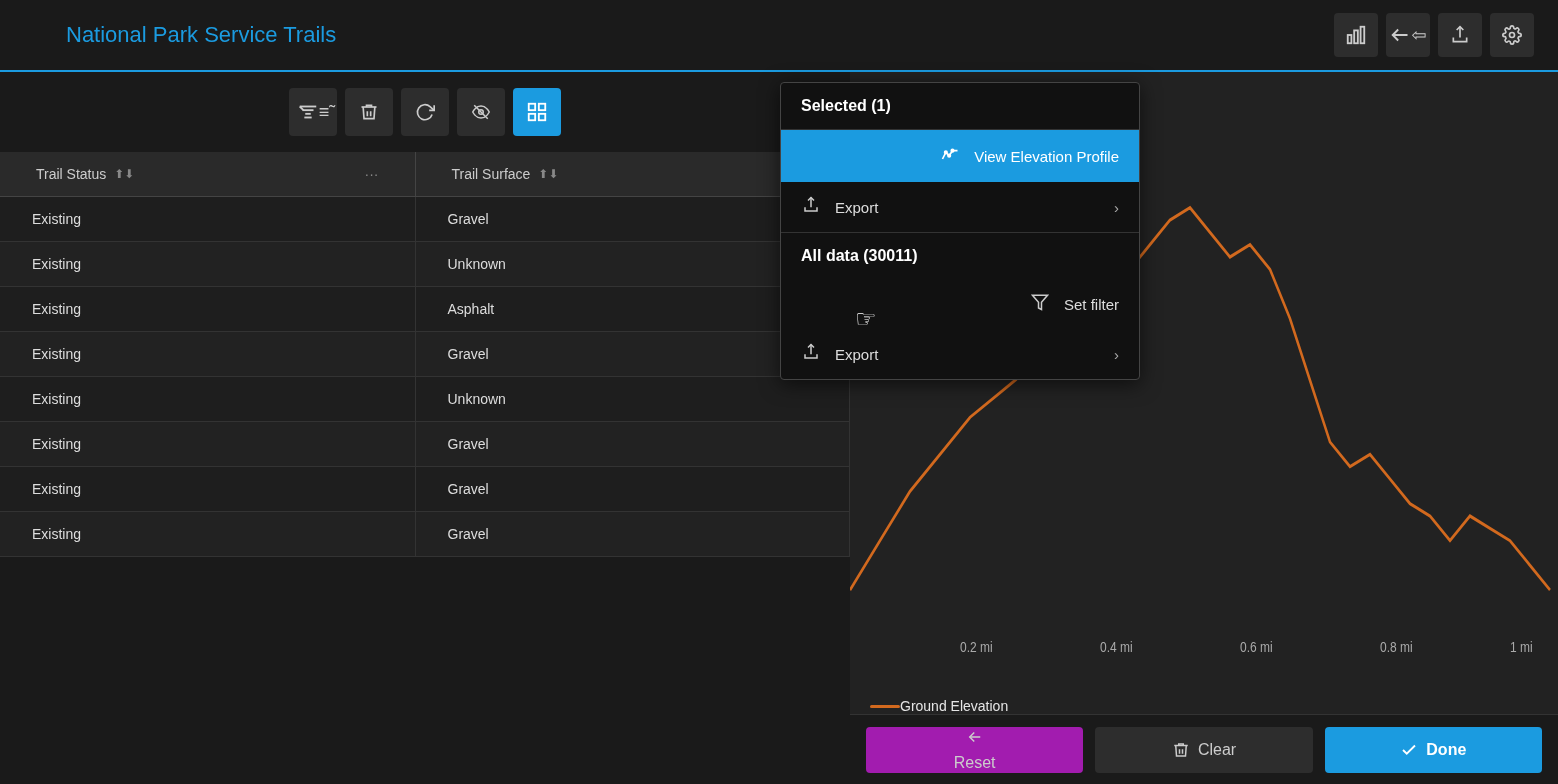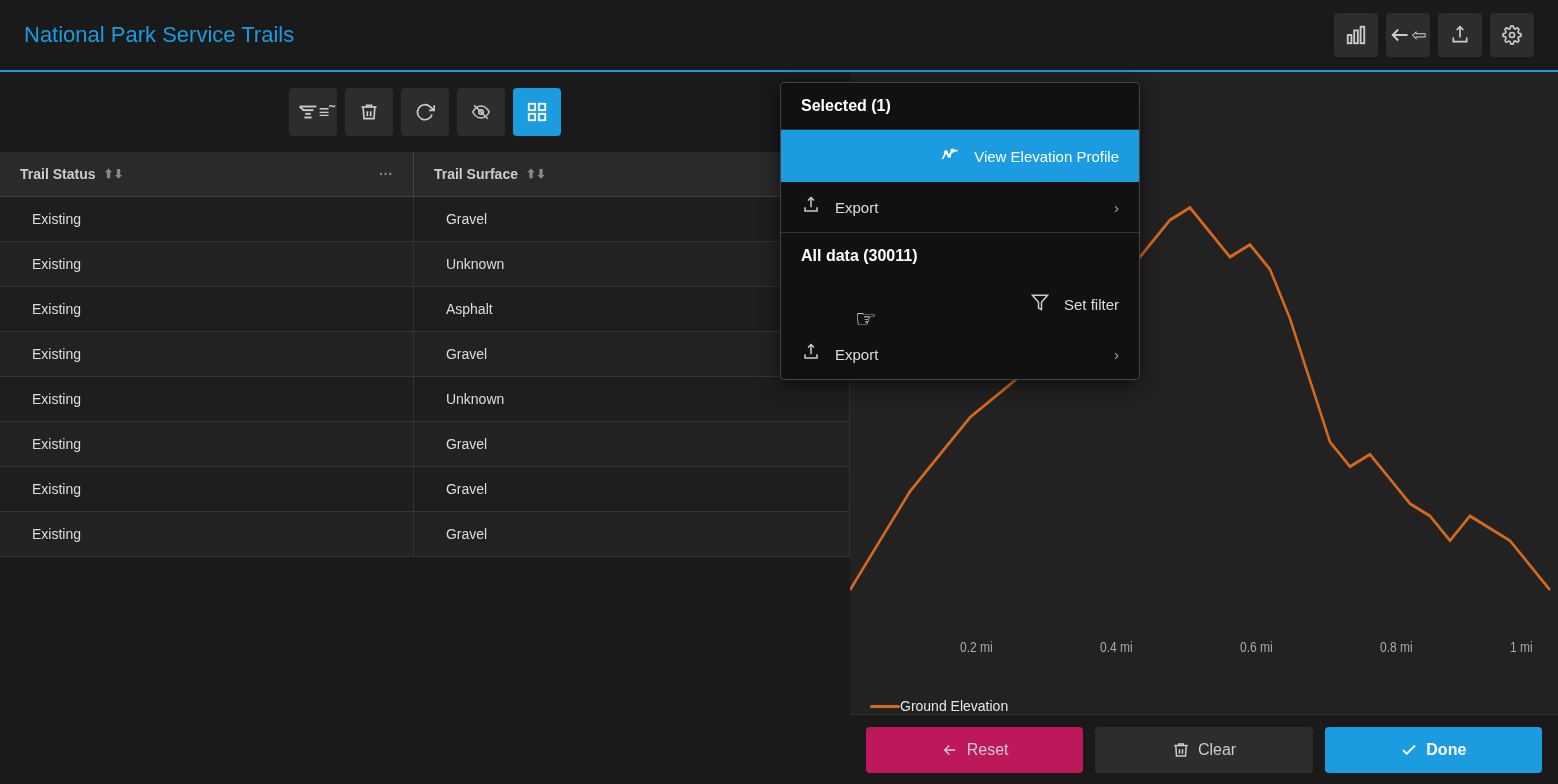--- a/index.html
+++ b/index.html
@@ -19,20 +19,21 @@
       display: flex;
       align-items: center;
       padding: 0 24px;
       border-bottom: 2px solid #1b9be0;
       position: relative;
     }
     .header-title {
       color: #1b9be0;
       font-size: 22px;
       font-weight: 400;
+      margin-left: 42px;
     }
     .header-icons {
       position: absolute;
       right: 24px;
       top: 50%;
       transform: translateY(-50%);
       display: flex;
       gap: 8px;
     }
     .header-icon-btn {
@@ -99,23 +100,23 @@
     }
     table {
       width: 100%;
       border-collapse: collapse;
     }
     thead tr {
       background: #2a2a2a;
       border-bottom: 1px solid #444;
     }
     thead th {
-      padding: 14px 20px;
+      padding: 14px 36px;
       text-align: left;
-      font-weight: 700;
+      font-weight: 400;
       font-size: 14px;
       color: #ccc;
       border-right: 1px solid #444;
     }
     thead th .col-header {
       display: flex;
       align-items: center;
       gap: 8px;
     }
     thead th .sort-icon { font-size: 12px; color: #888; }
@@ -184,22 +185,23 @@
       border: none;
       border-radius: 4px;
       font-size: 16px;
       cursor: pointer;
       display: flex;
       align-items: center;
       justify-content: center;
       gap: 8px;
     }
     .btn-reset {
-      background: #be185d;
+      background: #a21caf;
       color: #ccc;
+      flex-direction: column;
     }
     .btn-clear {
       background: #2d2d2d;
       color: #ccc;
     }
     .btn-done {
       background: #1b9be0;
       color: #fff;
       font-weight: 600;
     }

